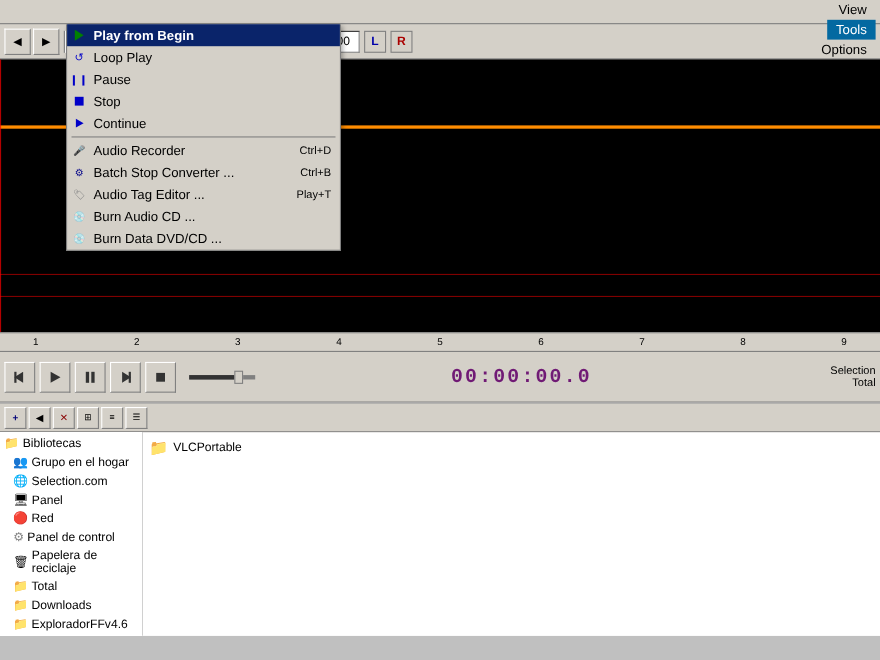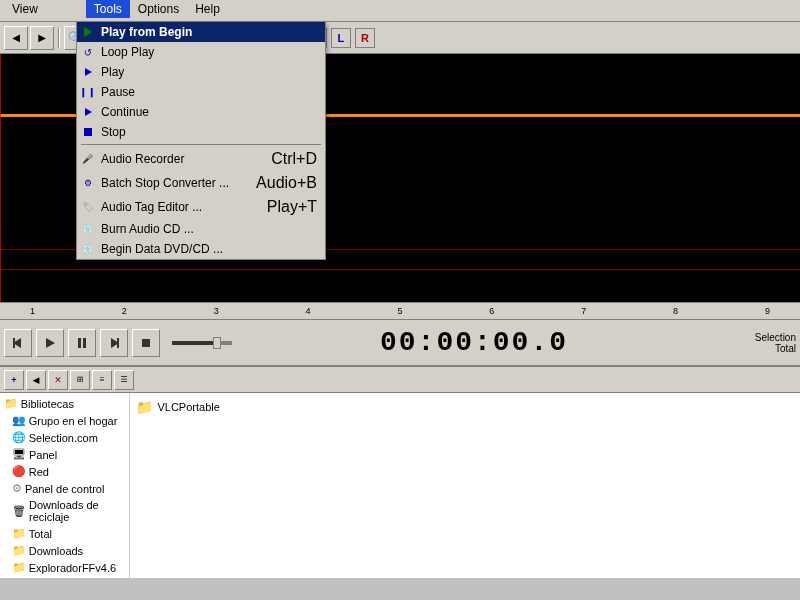--- a/index.html
+++ b/index.html
@@ -4,32 +4,33 @@
   <style>
     * { margin: 0; padding: 0; box-sizing: border-box; }
     body { width: 800px; height: 600px; background: #c0c0c0; font-family: 'Segoe UI', Tahoma, sans-serif; font-size: 12px; overflow: hidden; position: relative; }
 
     
     .menu-bar {
       height: 22px;
       background: #d4d0c8;
       border-bottom: 1px solid #808080;
       display: flex;
-      align-items: flex-start;
+      align-items: flex-end;
       padding: 0 4px;
       position: relative;
       z-index: 100;
+      flex-direction: column;
     }
     .menu-item {
       padding: 2px 8px;
       cursor: pointer;
       color: #000;
     }
     .menu-item:hover, .menu-item.active {
-      background: #1d4ed8;
+      background: #0369a1;
       color: #fff;
       margin-left: 40px;
     }
 
     
     .toolbar {
       height: 32px;
       background: #d4d0c8;
       border-bottom: 1px solid #808080;
       display: flex;
@@ -175,23 +176,23 @@
       justify-content: center;
       font-size: 10px;
     }
     .transport-btn svg {
       width: 14px;
       height: 14px;
     }
     .time-display {
       flex: 1;
       text-align: center;
-      font-size: 28px;
+      font-size: 18px;
       font-weight: bold;
-      color: #000000;
+      color: #701a75;
       font-family: 'Courier New', monospace;
       letter-spacing: 2px;
     }
     .volume-slider {
       width: 60px;
       height: 4px;
       background: #808080;
       margin-left: 8px;
     }
     .selection-info {
@@ -262,21 +263,21 @@
       gap: 4px;
       padding: 2px;
       font-size: 11px;
       cursor: pointer;
     }
 
     
     .dropdown-menu {
       position: absolute;
       top: 22px;
-      left: 76px;
+      left: 60px;
       width: 250px;
       background: #d4d0c8;
       border: 1px solid #808080;
       border-top: none;
       z-index: 200;
       box-shadow: 2px 2px 4px rgba(0,0,0,0.3);
     }
     .dropdown-item {
       display: flex;
       align-items: center;
@@ -286,21 +287,21 @@
       gap: 6px;
       font-size: 12px;
     }
     .dropdown-item.active-item {
       background: #0a246a;
       color: #fff;
       font-weight: bold;
     }
     .dropdown-item .shortcut {
       margin-left: auto;
-      font-size: 16px;
+      font-size: 10px;
       color: inherit;
     }
     .dropdown-separator {
       height: 1px;
       background: #808080;
       margin: 2px 4px;
     }
     .dropdown-icon {
       width: 14px;
       height: 14px;
@@ -350,63 +351,57 @@
     <span>Play from Begin</span>
   </div>
 
   <div class="dropdown-item">
     <span class="dropdown-icon">
       <span style="font-size:10px; color:#0000c8;">↺</span>
     </span>
     <span>Loop Play</span>
   </div>
 
+
+  <div class="dropdown-item">
+    <span class="dropdown-icon">
+      <span style="font-size:9px; color:#0000c8; font-weight:bold; letter-spacing:1px;">❙❙</span>
+    </span>
+    <span>Pause</span>
+  </div>
+
+  <div class="dropdown-item">
+    <span class="dropdown-icon">
+      <div class="stop-square"></div>
+    </span>
+    <span>Stop</span>
+  </div>
+
   <div class="dropdown-item">
     <span class="dropdown-icon">
       <div class="play-triangle-blue"></div>
     </span>
-    <span>Play</span>
-  </div>
-
-  <div class="dropdown-item">
-    <span class="dropdown-icon">
-      <span style="font-size:9px; color:#0000c8; font-weight:bold; letter-spacing:1px;">❙❙</span>
-    </span>
-    <span>Pause</span>
-  </div>
-
-  <div class="dropdown-item">
-    <span class="dropdown-icon">
-      <div class="play-triangle-blue"></div>
-    </span>
     <span>Continue</span>
-  </div>
-
-  <div class="dropdown-item">
-    <span class="dropdown-icon">
-      <div class="stop-square"></div>
-    </span>
-    <span>Stop</span>
   </div>
   <div class="dropdown-separator"></div>
 
   <div class="dropdown-item">
     <span class="dropdown-icon">
       <span style="font-size:9px;">🎤</span>
     </span>
     <span>Audio Recorder</span>
     <span class="shortcut">Ctrl+D</span>
   </div>
 
   <div class="dropdown-item">
     <span class="dropdown-icon">
       <span style="font-size:9px; color:#008;">⚙</span>
     </span>
     <span>Batch Stop Converter ...</span>
-    <span class="shortcut">Audio+B</span>
+    <span class="shortcut">Ctrl+B</span>
   </div>
 
   <div class="dropdown-item">
     <span class="dropdown-icon">
       <span style="font-size:9px; color:#888;">🏷</span>
     </span>
     <span>Audio Tag Editor ...</span>
     <span class="shortcut">Play+T</span>
   </div>
 
@@ -414,21 +409,21 @@
     <span class="dropdown-icon">
       <span style="font-size:9px;">💿</span>
     </span>
     <span>Burn Audio CD ...</span>
   </div>
 
   <div class="dropdown-item">
     <span class="dropdown-icon">
       <span style="font-size:9px;">💿</span>
     </span>
-    <span>Begin Data DVD/CD ...</span>
+    <span>Burn Data DVD/CD ...</span>
   </div>
 </div>
 
 <div class="toolbar">
   <button class="toolbar-btn">◀</button>
   <button class="toolbar-btn">▶</button>
   <div class="toolbar-separator"></div>
   <button class="toolbar-btn" style="font-size:12px;">🔍</button>
   <button class="toolbar-btn" style="font-size:12px;">🔎</button>
   <button class="toolbar-btn" style="font-size:9px;">↔</button>
@@ -543,21 +538,21 @@
       <div class="tree-item" style="padding-left:10px;">
         <span style="font-size:11px; color:#c00;">🔴</span>
         <span>Red</span>
       </div>
       <div class="tree-item" style="padding-left:10px;">
         <span style="font-size:11px; color:#888;">⚙</span>
         <span>Panel de control</span>
       </div>
       <div class="tree-item" style="padding-left:10px;">
         <span style="font-size:11px;">🗑</span>
-        <span>Downloads de reciclaje</span>
+        <span>Papelera de reciclaje</span>
       </div>
       <div class="tree-item" style="padding-left:10px;">
         <span style="font-size:11px; color:#f0c040;">📁</span>
         <span>Total</span>
       </div>
       <div class="tree-item" style="padding-left:10px;">
         <span style="font-size:11px; color:#f0c040;">📁</span>
         <span>Downloads</span>
       </div>
       <div class="tree-item" style="padding-left:10px;">

